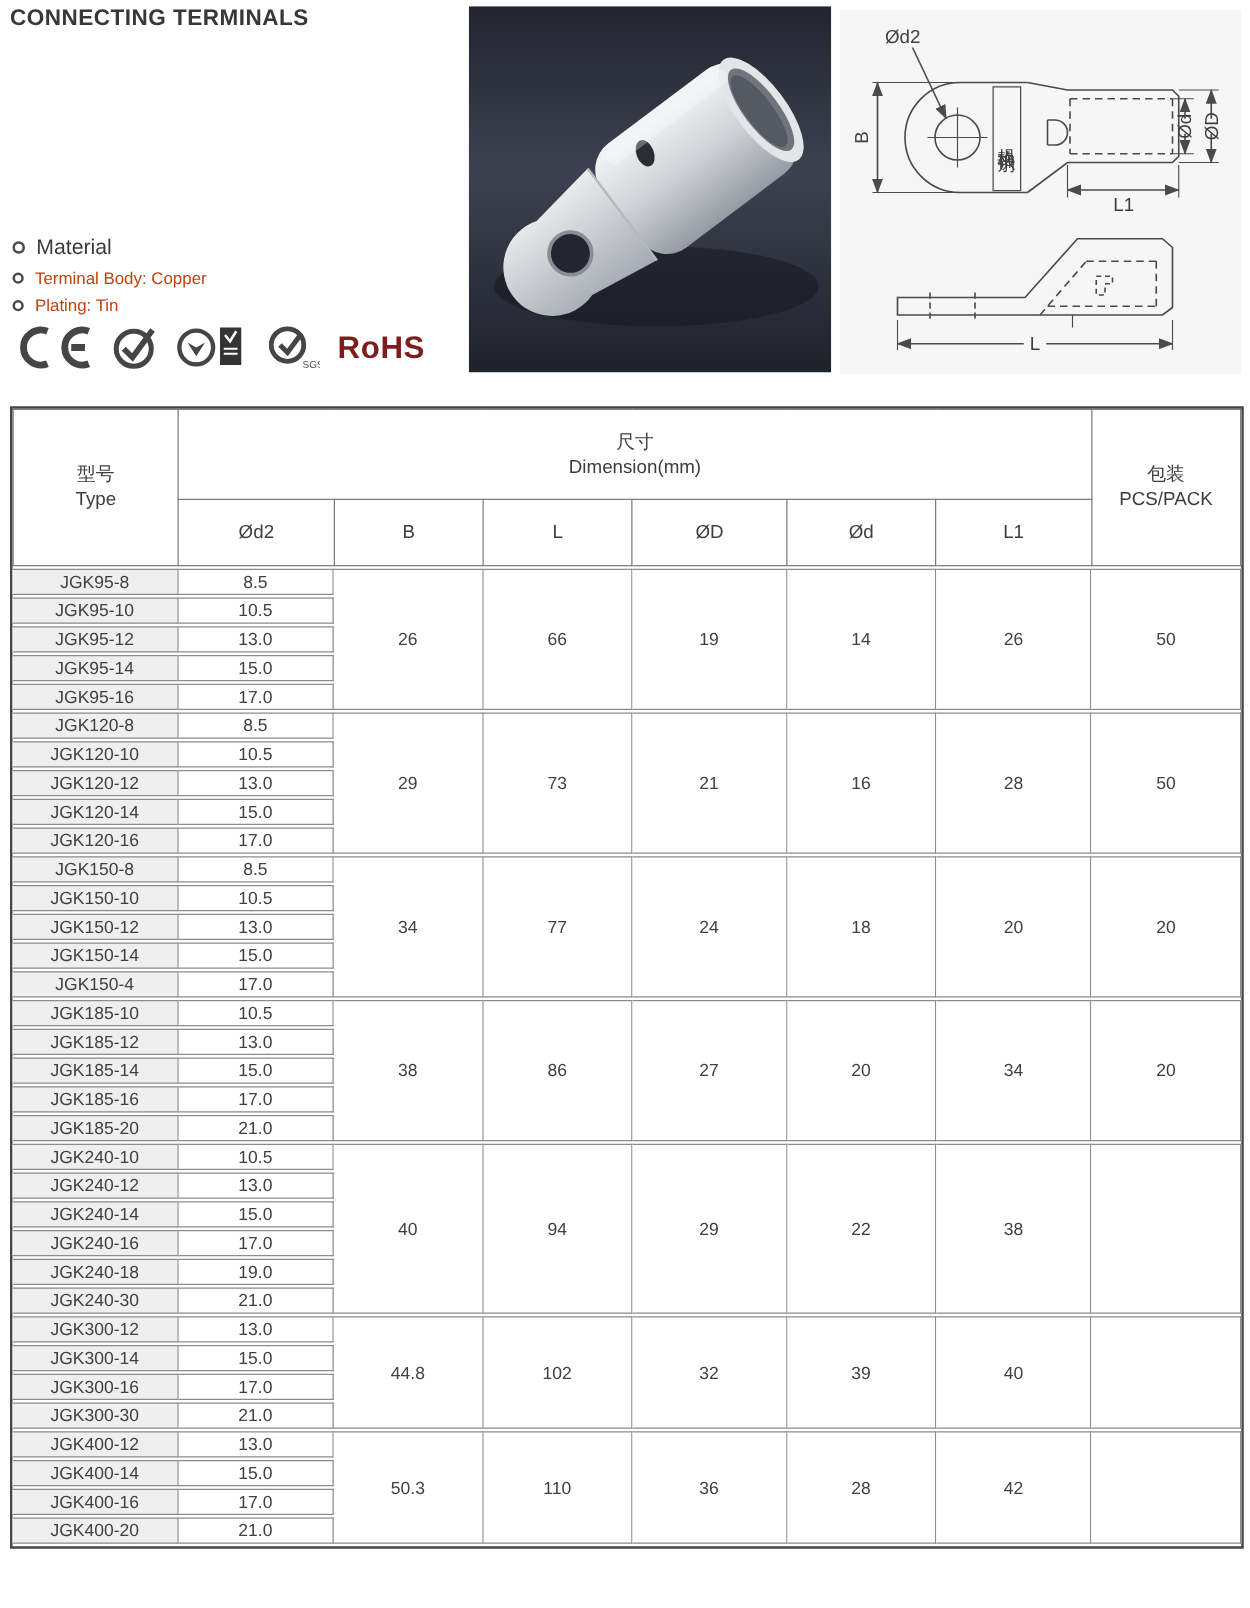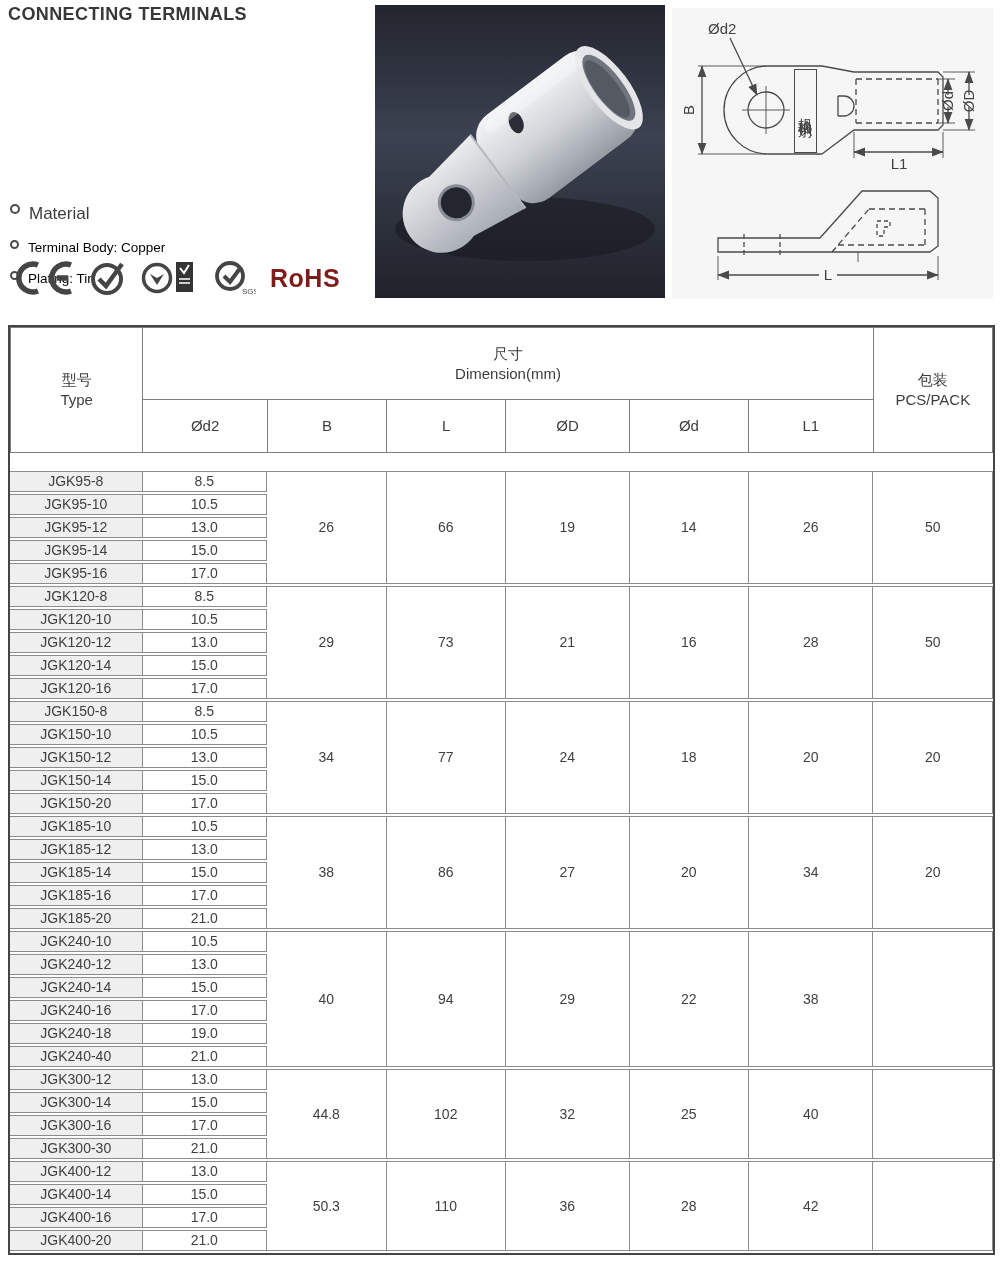--- a/index.html
+++ b/index.html
@@ -10,29 +10,29 @@
     font-family:"Liberation Sans", sans-serif;
   }
   .abs { position:absolute; }
 
   
   #page-title {
     left:8px; top:4px; font-size:18px; font-weight:bold; color:#383838;
     letter-spacing:0.4px;
   }
   #material-section { left:10px; top:188px; }
-  .mat-row { display:flex; align-items:flex-start; margin-bottom:7px;margin-top:16px; }
+  .mat-row { display:flex; align-items:center; margin-bottom:7px; }
   .ring {
     display:inline-block; border-radius:50%; border:2px solid #4a4a4a;
     background:#fff; margin-right:9px; flex:0 0 auto;
   }
   .ring.big { width:10px; height:10px; }
   .ring.sm  { width:9px;  height:9px;  }
   .mat-heading { font-size:17px; color:#3c3c3c; }
-  .mat-item    { font-size:13.5px; color:#000000; }
+  .mat-item    { font-size:13.5px; color:#c2410c; }
 
   #cert-row { left:8px; top:256px; display:flex; align-items:center; gap:14px; height:44px; }
   #rohs-label { font-size:25px; font-weight:bold; color:#7f1d1d; letter-spacing:0.5px; }
 
   
   #product-photo { left:375px; top:5px; width:290px; height:293px; }
   #product-photo svg { display:block; }
 
   
   #drawing-panel { left:672px; top:8px; width:321px; height:291px; background:#f6f6f6; }
@@ -51,21 +51,21 @@
   }
   table { width:100%; table-layout:fixed; }
   .head-table { border-collapse:collapse; }
   .head-table th {
     border:1px solid #7d7d7d; font-weight:normal; font-size:15px;
     text-align:center; vertical-align:middle; background:#ffffff;
     line-height:1.3; padding:16px 0; color:#3d3d3d;
   }
   .head-table .row1 th { height:52px; }
   .head-table .row2 th { height:35px; }
-  .body-table { border-collapse:separate; border-spacing:0 2px; margin-top:16px; }
+  .body-table { border-collapse:separate; border-spacing:0 2px; margin-top:0; }
   .body-table td {
     height:21px; text-align:center; vertical-align:middle;
     font-size:14px; color:#404040;
     border:1px solid #8c8c8c; border-left:none; background:#ffffff;
     padding:0;
   }
   .body-table td.type { background:#efefef; }
 </style>
 </head>
 <body>
@@ -319,21 +319,21 @@
         </tr>
         <tr>
           <td class="type">JGK150-12</td>
           <td>13.0</td>
         </tr>
         <tr>
           <td class="type">JGK150-14</td>
           <td>15.0</td>
         </tr>
         <tr>
-          <td class="type">JGK150-20</td>
+          <td class="type">JGK150-4</td>
           <td>17.0</td>
         </tr>
         <tr>
           <td class="type">JGK185-10</td>
           <td>10.5</td>
           <td rowspan="5">38</td>
           <td rowspan="5">86</td>
           <td rowspan="5">27</td>
           <td rowspan="5">20</td>
           <td rowspan="5">34</td>
@@ -375,30 +375,30 @@
         </tr>
         <tr>
           <td class="type">JGK240-16</td>
           <td>17.0</td>
         </tr>
         <tr>
           <td class="type">JGK240-18</td>
           <td>19.0</td>
         </tr>
         <tr>
-          <td class="type">JGK240-40</td>
+          <td class="type">JGK240-30</td>
           <td>21.0</td>
         </tr>
         <tr>
           <td class="type">JGK300-12</td>
           <td>13.0</td>
           <td rowspan="4">44.8</td>
           <td rowspan="4">102</td>
           <td rowspan="4">32</td>
-          <td rowspan="4">25</td>
+          <td rowspan="4">39</td>
           <td rowspan="4">40</td>
           <td rowspan="4"></td>
         </tr>
         <tr>
           <td class="type">JGK300-14</td>
           <td>15.0</td>
         </tr>
         <tr>
           <td class="type">JGK300-16</td>
           <td>17.0</td>

